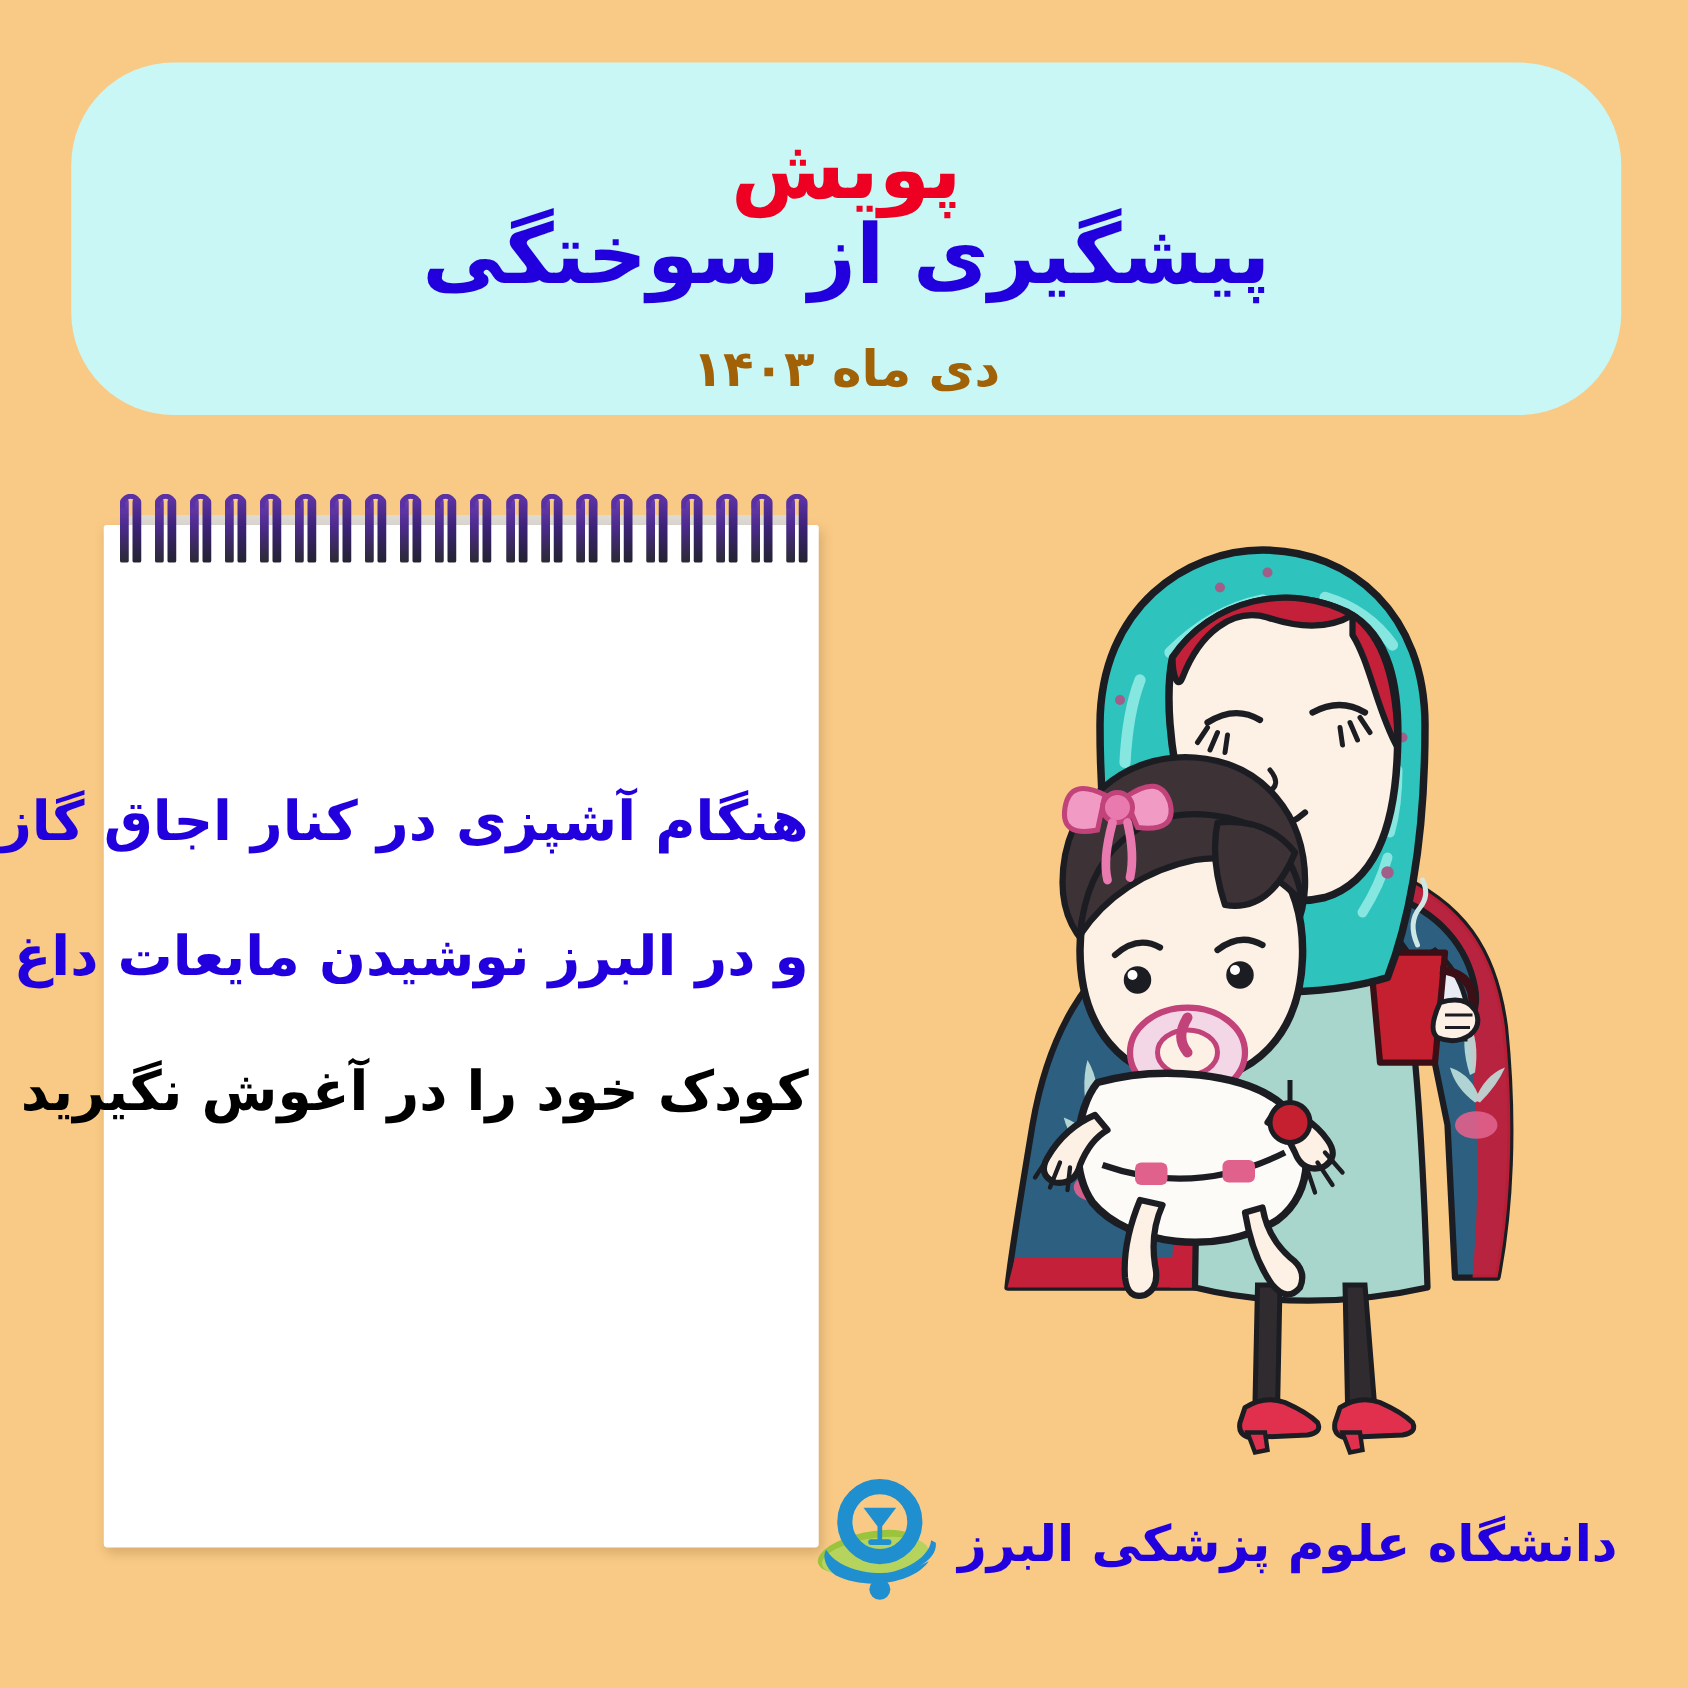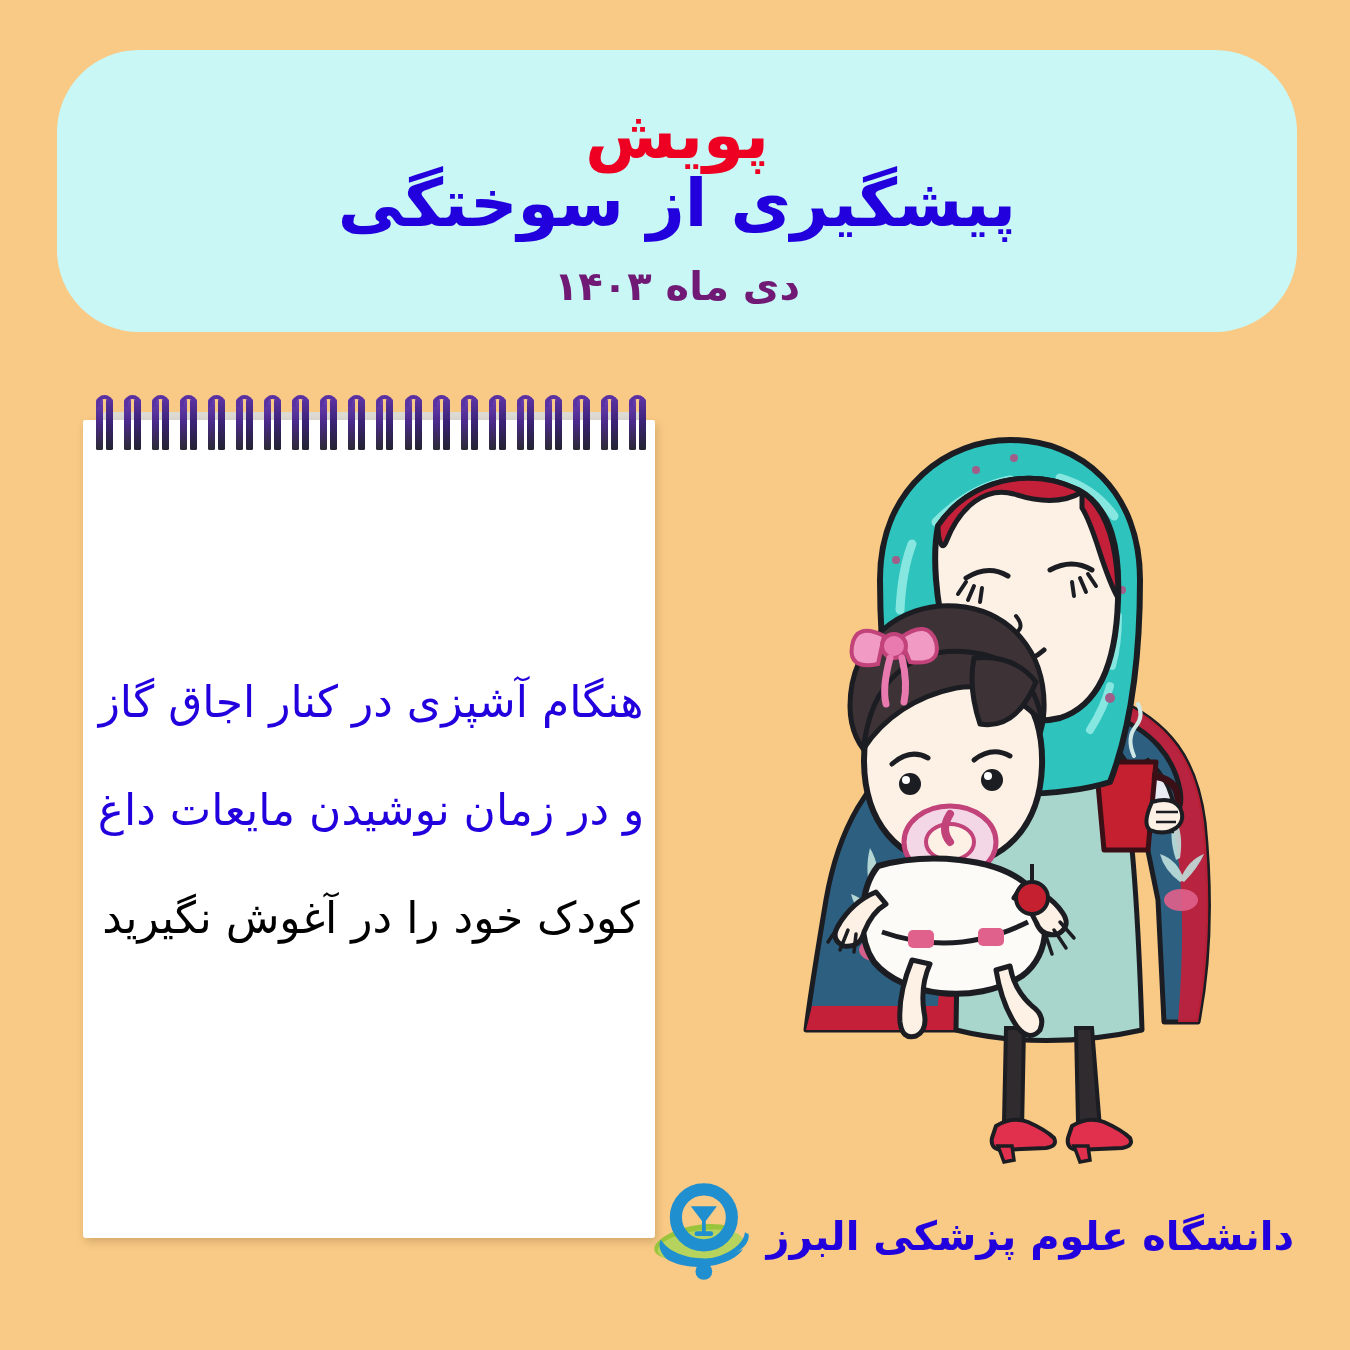--- a/index.html
+++ b/index.html
@@ -17,21 +17,21 @@
     background:#c9f7f6;border-radius:82px;
     display:flex;flex-direction:column;align-items:center;justify-content:flex-start;
     padding-top:8px;box-sizing:border-box;
   }
   .hdr-line{
     direction:rtl;text-align:center;width:100%;
     font-weight:bold;letter-spacing:1px;
   }
   .hdr-campaign{color:#ee0022;font-size:66px;line-height:1.02;margin-top:44px;}
   .hdr-title{color:#2200dd;font-size:66px;line-height:1.05;margin-top:0;}
-  .hdr-date{color:#701a75;font-size:40px;line-height:1.05;margin-top:26px;font-weight:bold;}
+  .hdr-date{color:#a16207;font-size:40px;line-height:1.05;margin-top:36px;font-weight:bold;}
 
   
   .notepad{
     position:absolute;left:83px;top:420px;width:572px;height:818px;
     background:#ffffff;
     box-shadow:2px 4px 9px rgba(120,90,40,.28);
     border-radius:2px 2px 3px 3px;
   }
   .notepad-shadowstrip{
     position:absolute;left:103px;top:412px;width:540px;height:22px;
@@ -54,23 +54,22 @@
     position:absolute;left:0;top:-3px;width:17px;height:12px;
     border:4px solid #5a31a2;border-bottom:none;border-radius:9px 9px 0 0;
     box-sizing:border-box;
   }
 
   .note-text{
     position:absolute;left:95px;top:636px;width:552px;
     direction:rtl;text-align:center;
   }
   .note-line{
-    font-weight:normal;font-size:44px;line-height:1.0;margin-bottom:64px;
+    font-weight:bold;font-size:44px;line-height:1.0;margin-bottom:64px;
     white-space:nowrap;
-    margin-top:44px;
   }
   .note-line.blue{color:#2200dd;}
   .note-line.red{color:#000000;}
 
   
   .footer{
     position:absolute;right:56px;bottom:58px;
     display:flex;align-items:center;gap:8px;direction:rtl;
   }
   .footer-name{
@@ -154,21 +153,21 @@
     <div class="coil">
         <span class="cap"></span>
       </div>
     <div class="coil">
         <span class="cap"></span>
       </div>
   </div>
 
   <div class="note-text">
     <div class="note-line blue">هنگام آشپزی در کنار اجاق گاز</div>
-    <div class="note-line blue">و در زمان نوشیدن مایعات داغ</div>
+    <div class="note-line blue">و در البرز نوشیدن مایعات داغ</div>
     <div class="note-line red">کودک خود را در آغوش نگیرید</div>
   </div>
 
   <div class="illus">
     <svg viewBox="0 0 470 760" xmlns="http://www.w3.org/2000/svg">
       <defs>
         <clipPath id="scarfClip">
           <path d="M120 150 C120 55 190 10 250 10 C322 10 380 62 380 150
                    C380 230 372 300 352 350 L150 352 C126 300 120 220 120 150 Z"></path>
         </clipPath>

